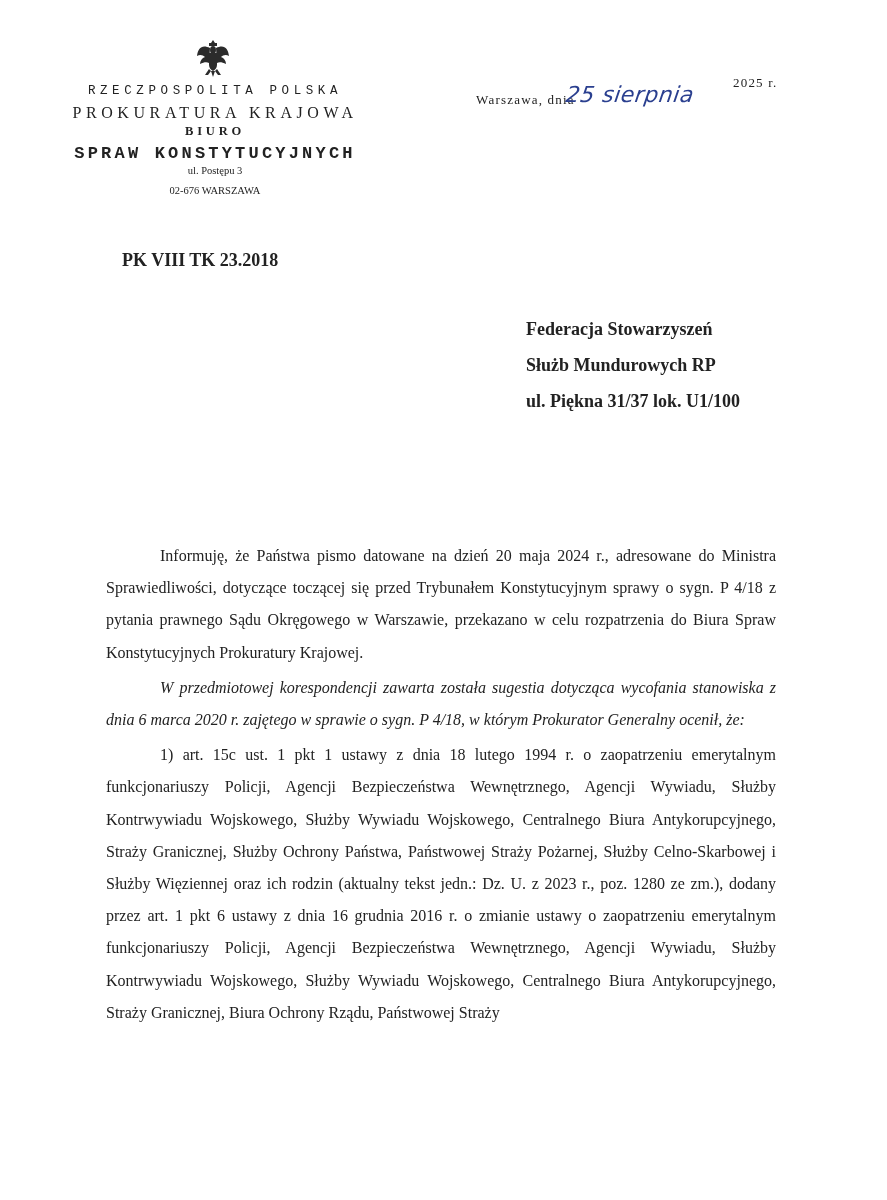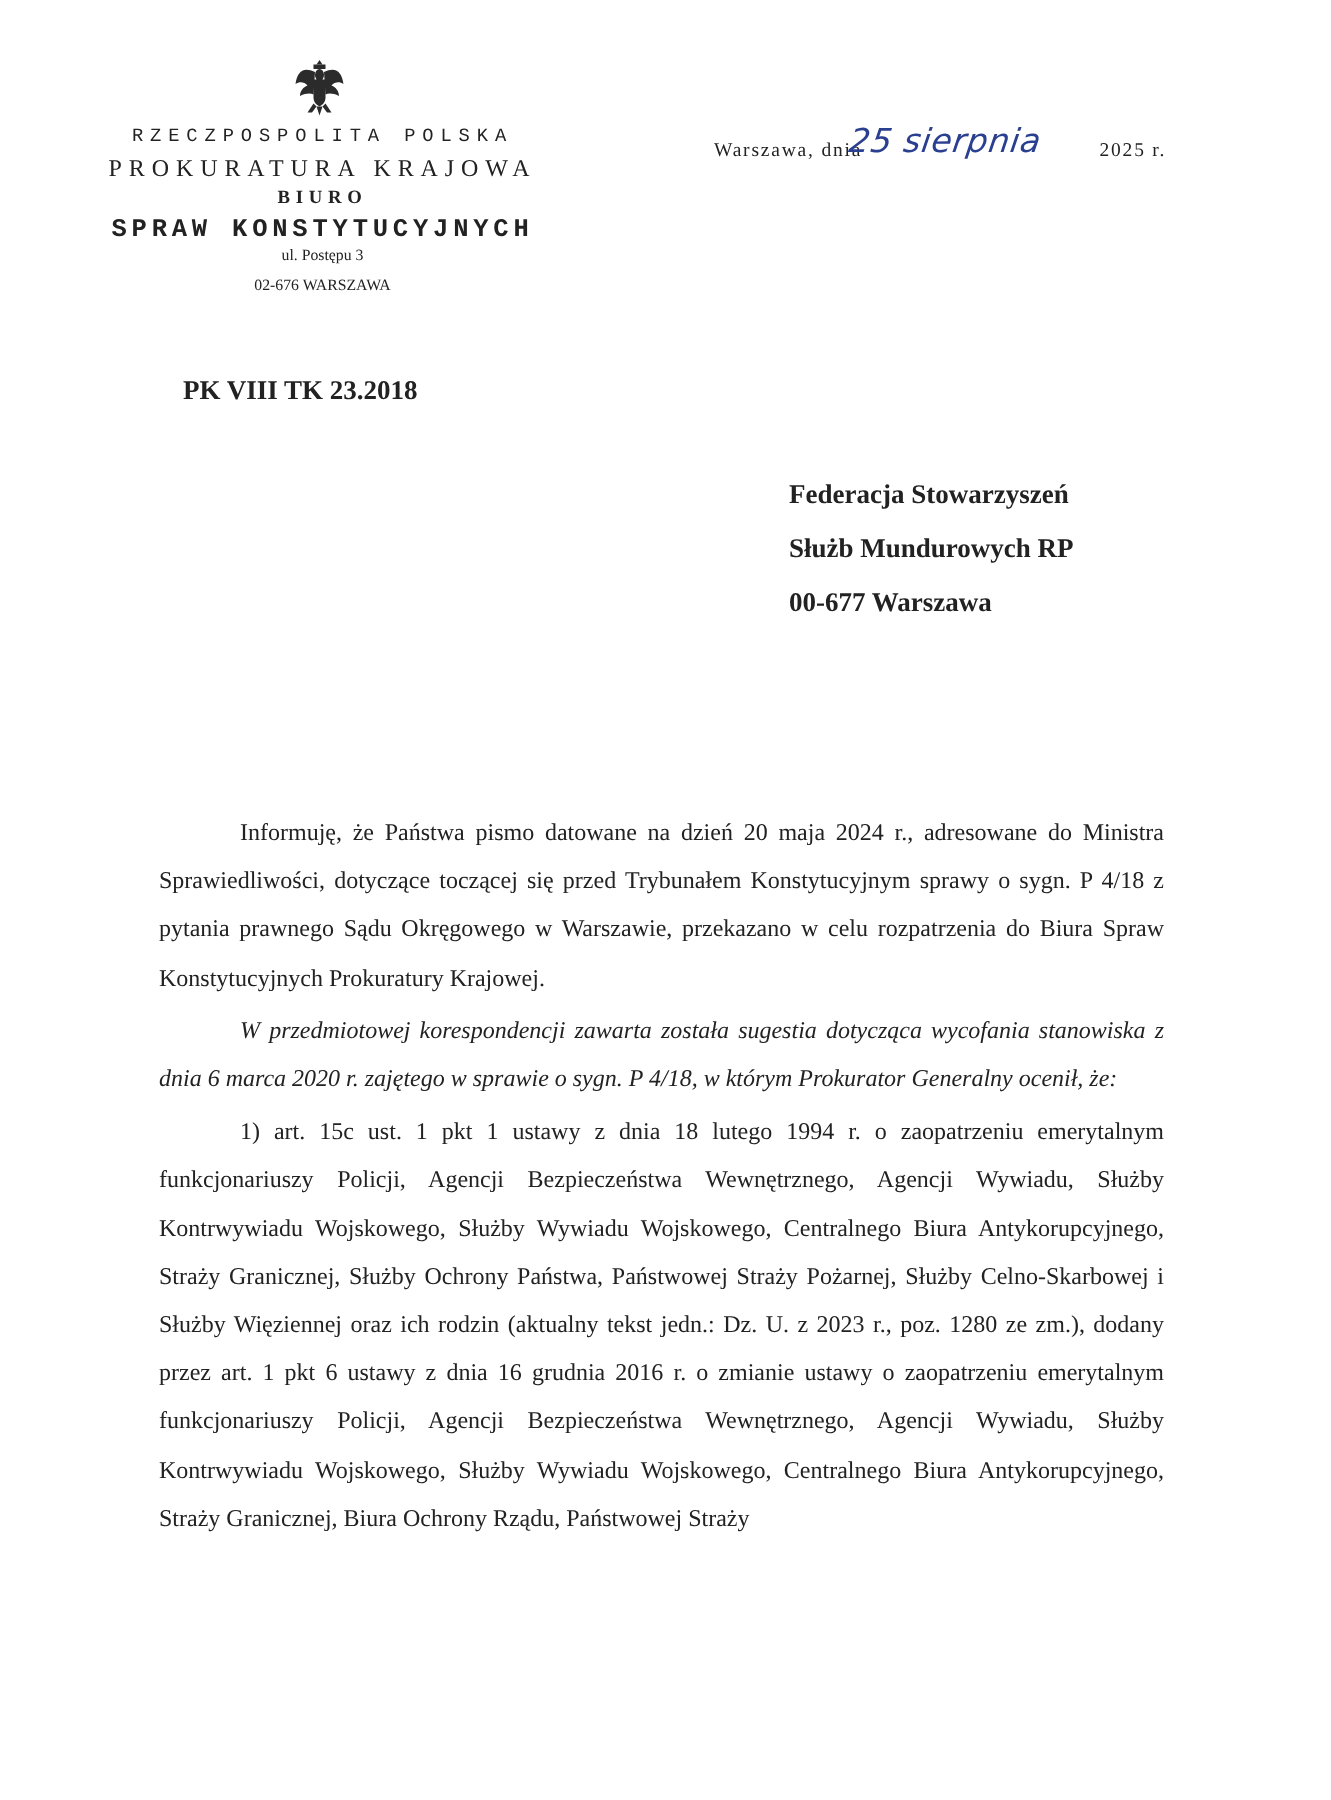--- a/index.html
+++ b/index.html
@@ -19,21 +19,21 @@
   .lh-5 { top: 165px; font-size: 10.5px; }
   .lh-6 { top: 185px; font-size: 10.5px; }
 
   
   .date-line { left: 476px; top: 92px; font-size: 13px; letter-spacing: 1.2px; white-space: nowrap; }
   .date-hand {
     left: 566px; top: 82px; font-family: "DejaVu Sans", sans-serif; font-style: italic;
     color: #2a3f8f; font-size: 22px; letter-spacing: 0.5px; white-space: nowrap;
     transform: skewX(-8deg);
   }
-  .date-year { left: 733px; top: 92px; font-size: 13px; letter-spacing: 1.2px; white-space: nowrap; }
+  .date-year { left: 733px; top: 75px; font-size: 13px; letter-spacing: 1.2px; white-space: nowrap; }
 
   
   .case-no { left: 122px; top: 250px; font-size: 18px; font-weight: bold; white-space: nowrap; }
 
   
   .recipient { left: 526px; top: 311px; font-size: 18px; font-weight: bold; line-height: 36px; }
   .recipient div { white-space: nowrap; }
 
   
   .body-text {
@@ -70,20 +70,20 @@
 
 <div class="abs date-line">Warszawa, dnia</div>
 <div class="abs date-hand">25 sierpnia</div>
 <div class="abs date-year">2025 r.</div>
 
 <div class="abs case-no">PK VIII TK 23.2018</div>
 
 <div class="abs recipient">
   <div>Federacja Stowarzyszeń</div>
   <div>Służb Mundurowych RP</div>
-  <div>00-677 Warszawa</div>
+  <div>ul. Piękna 31/37 lok. U1/100</div>
 </div>
 
 <div class="abs body-text">
   <p class="first">Informuję, że Państwa pismo datowane na dzień 20 maja 2024 r., adresowane do Ministra Sprawiedliwości, dotyczące toczącej się przed Trybunałem Konstytucyjnym sprawy o sygn. P 4/18 z pytania prawnego Sądu Okręgowego w Warszawie, przekazano w celu rozpatrzenia do Biura Spraw Konstytucyjnych Prokuratury Krajowej.</p>
   <p class="second">W przedmiotowej korespondencji zawarta została sugestia dotycząca wycofania stanowiska z dnia 6 marca 2020 r. zajętego w sprawie o sygn. P 4/18, w którym Prokurator Generalny ocenił, że:</p>
   <p>1) art. 15c ust. 1 pkt 1 ustawy z dnia 18 lutego 1994 r. o zaopatrzeniu emerytalnym funkcjonariuszy Policji, Agencji Bezpieczeństwa Wewnętrznego, Agencji Wywiadu, Służby Kontrwywiadu Wojskowego, Służby Wywiadu Wojskowego, Centralnego Biura Antykorupcyjnego, Straży Granicznej, Służby Ochrony Państwa, Państwowej Straży Pożarnej, Służby Celno-Skarbowej i Służby Więziennej oraz ich rodzin (aktualny tekst jedn.: Dz. U. z 2023 r., poz. 1280 ze zm.), dodany przez art. 1 pkt 6 ustawy z dnia 16 grudnia 2016 r. o zmianie ustawy o zaopatrzeniu emerytalnym funkcjonariuszy Policji, Agencji Bezpieczeństwa Wewnętrznego, Agencji Wywiadu, Służby Kontrwywiadu Wojskowego, Służby Wywiadu Wojskowego, Centralnego Biura Antykorupcyjnego, Straży Granicznej, Biura Ochrony Rządu, Państwowej Straży</p>
 </div>
 
 </body></html>

